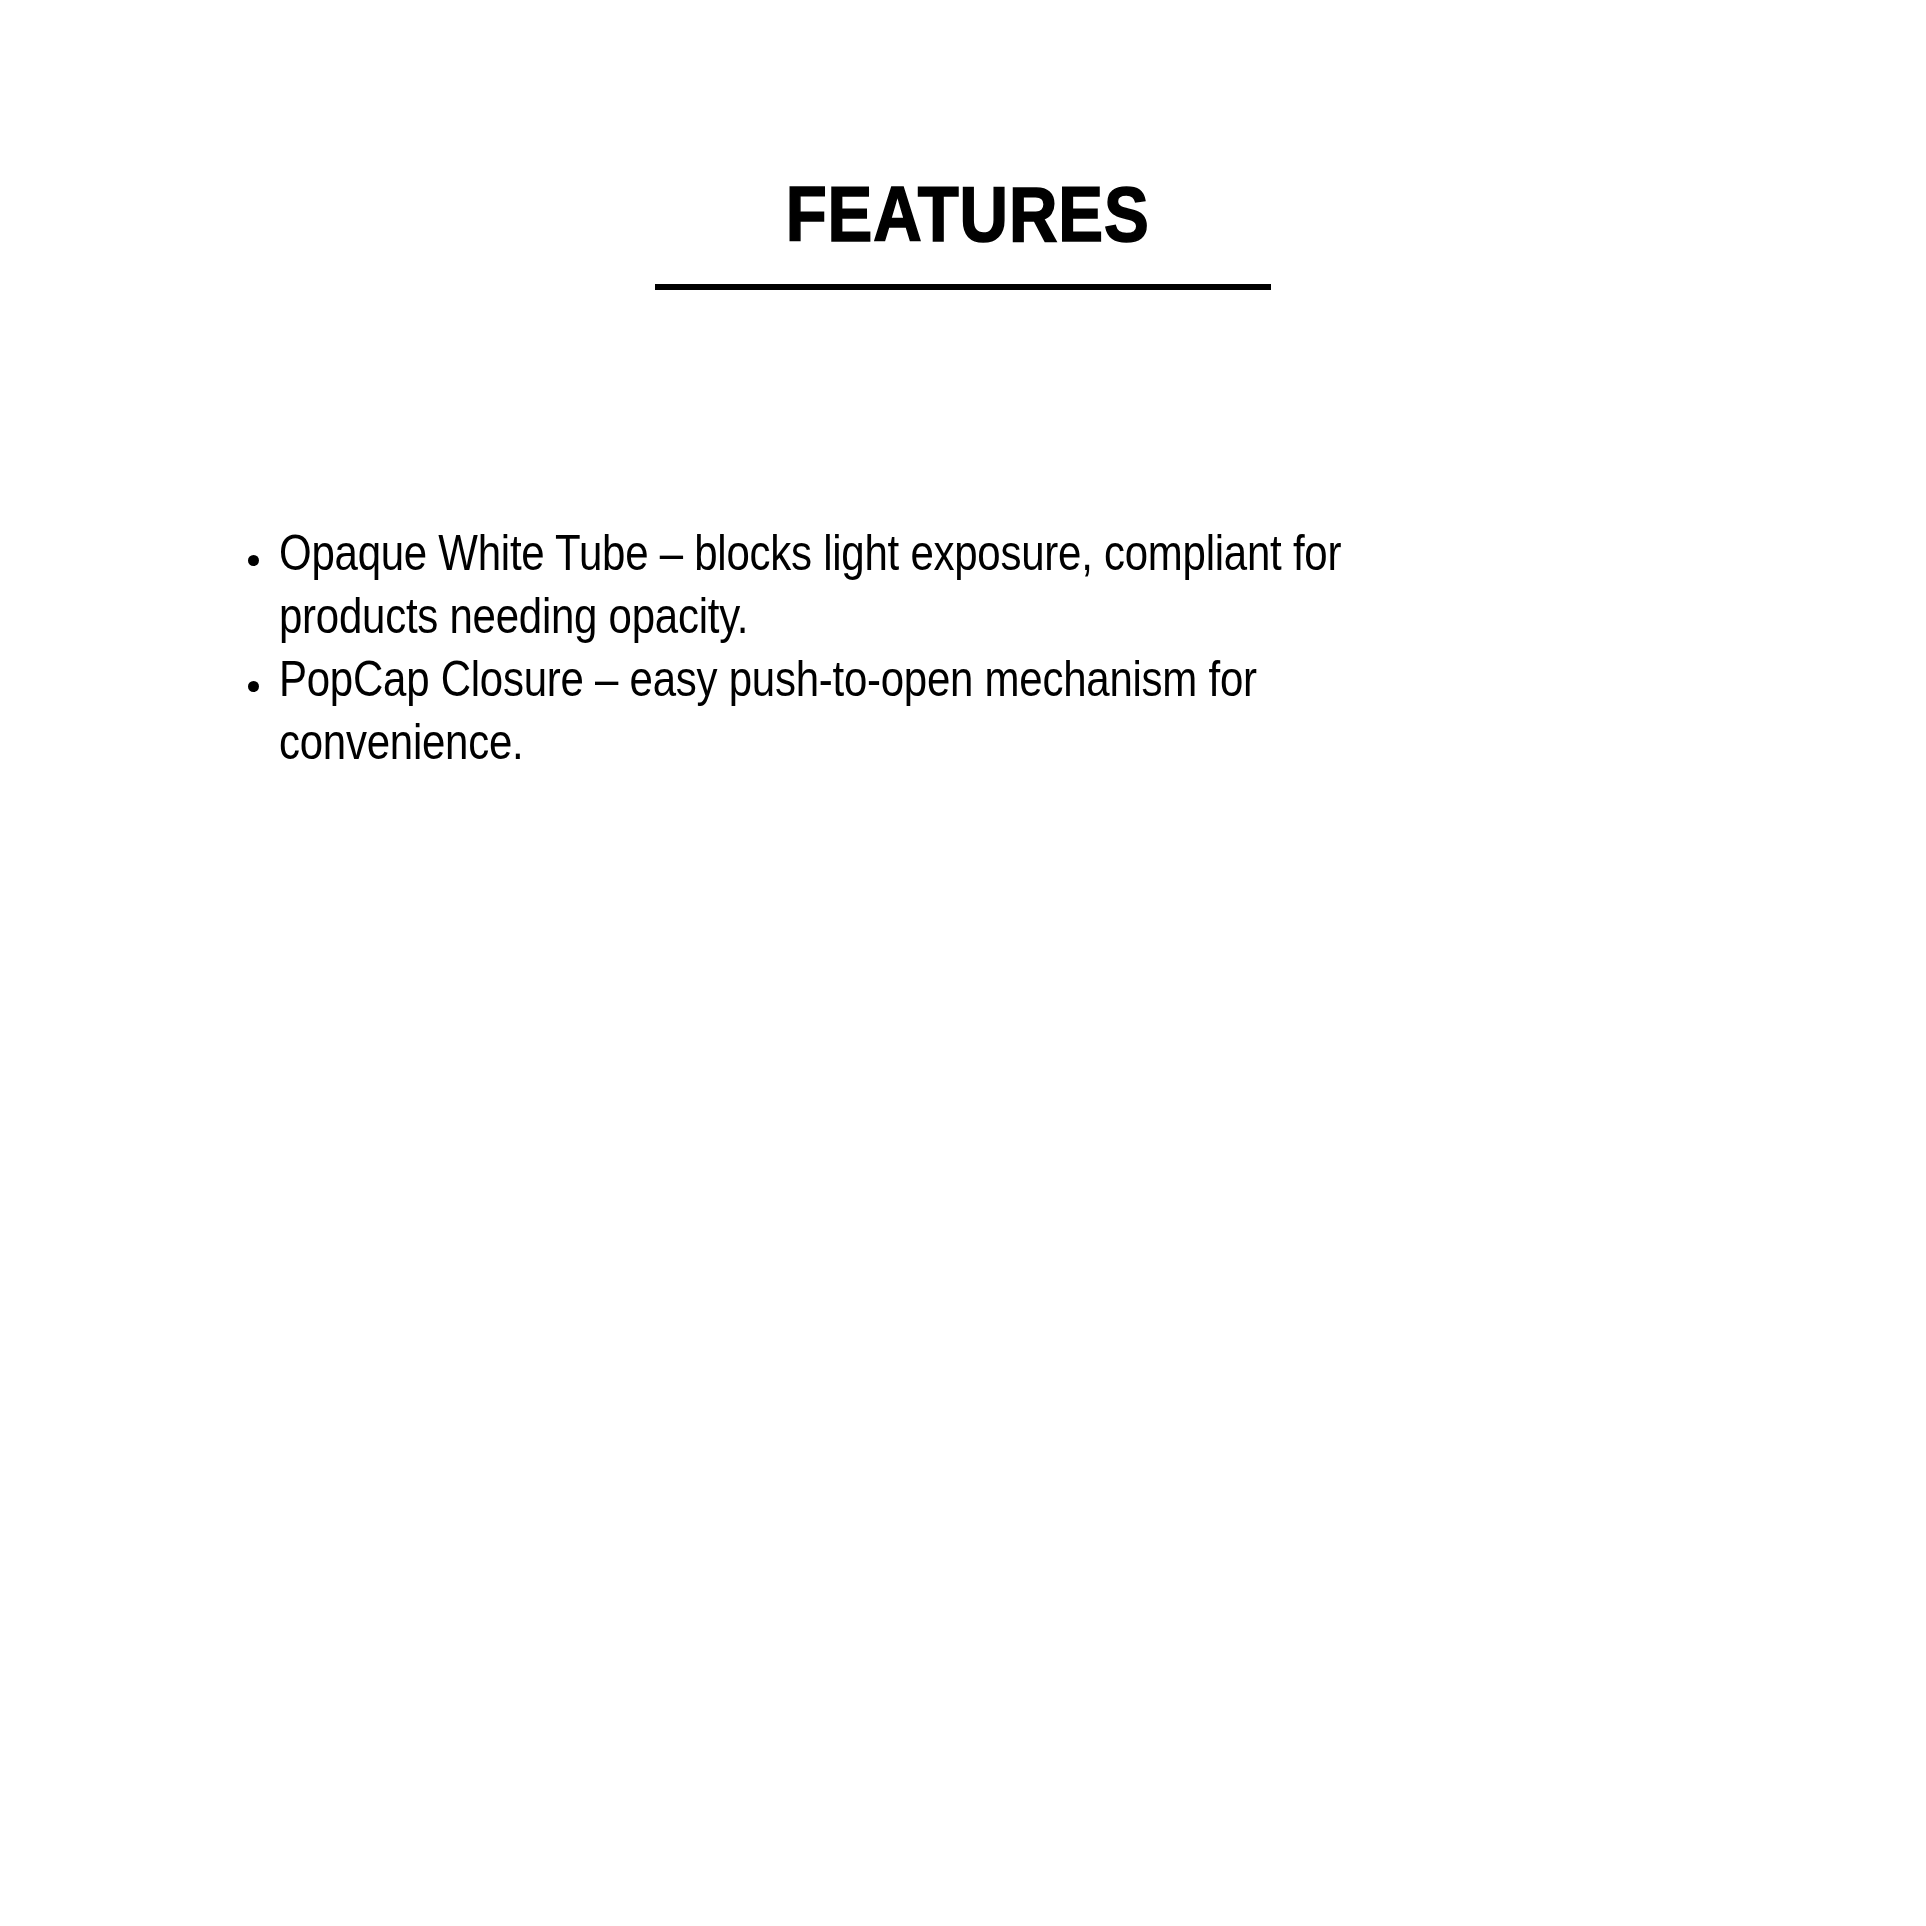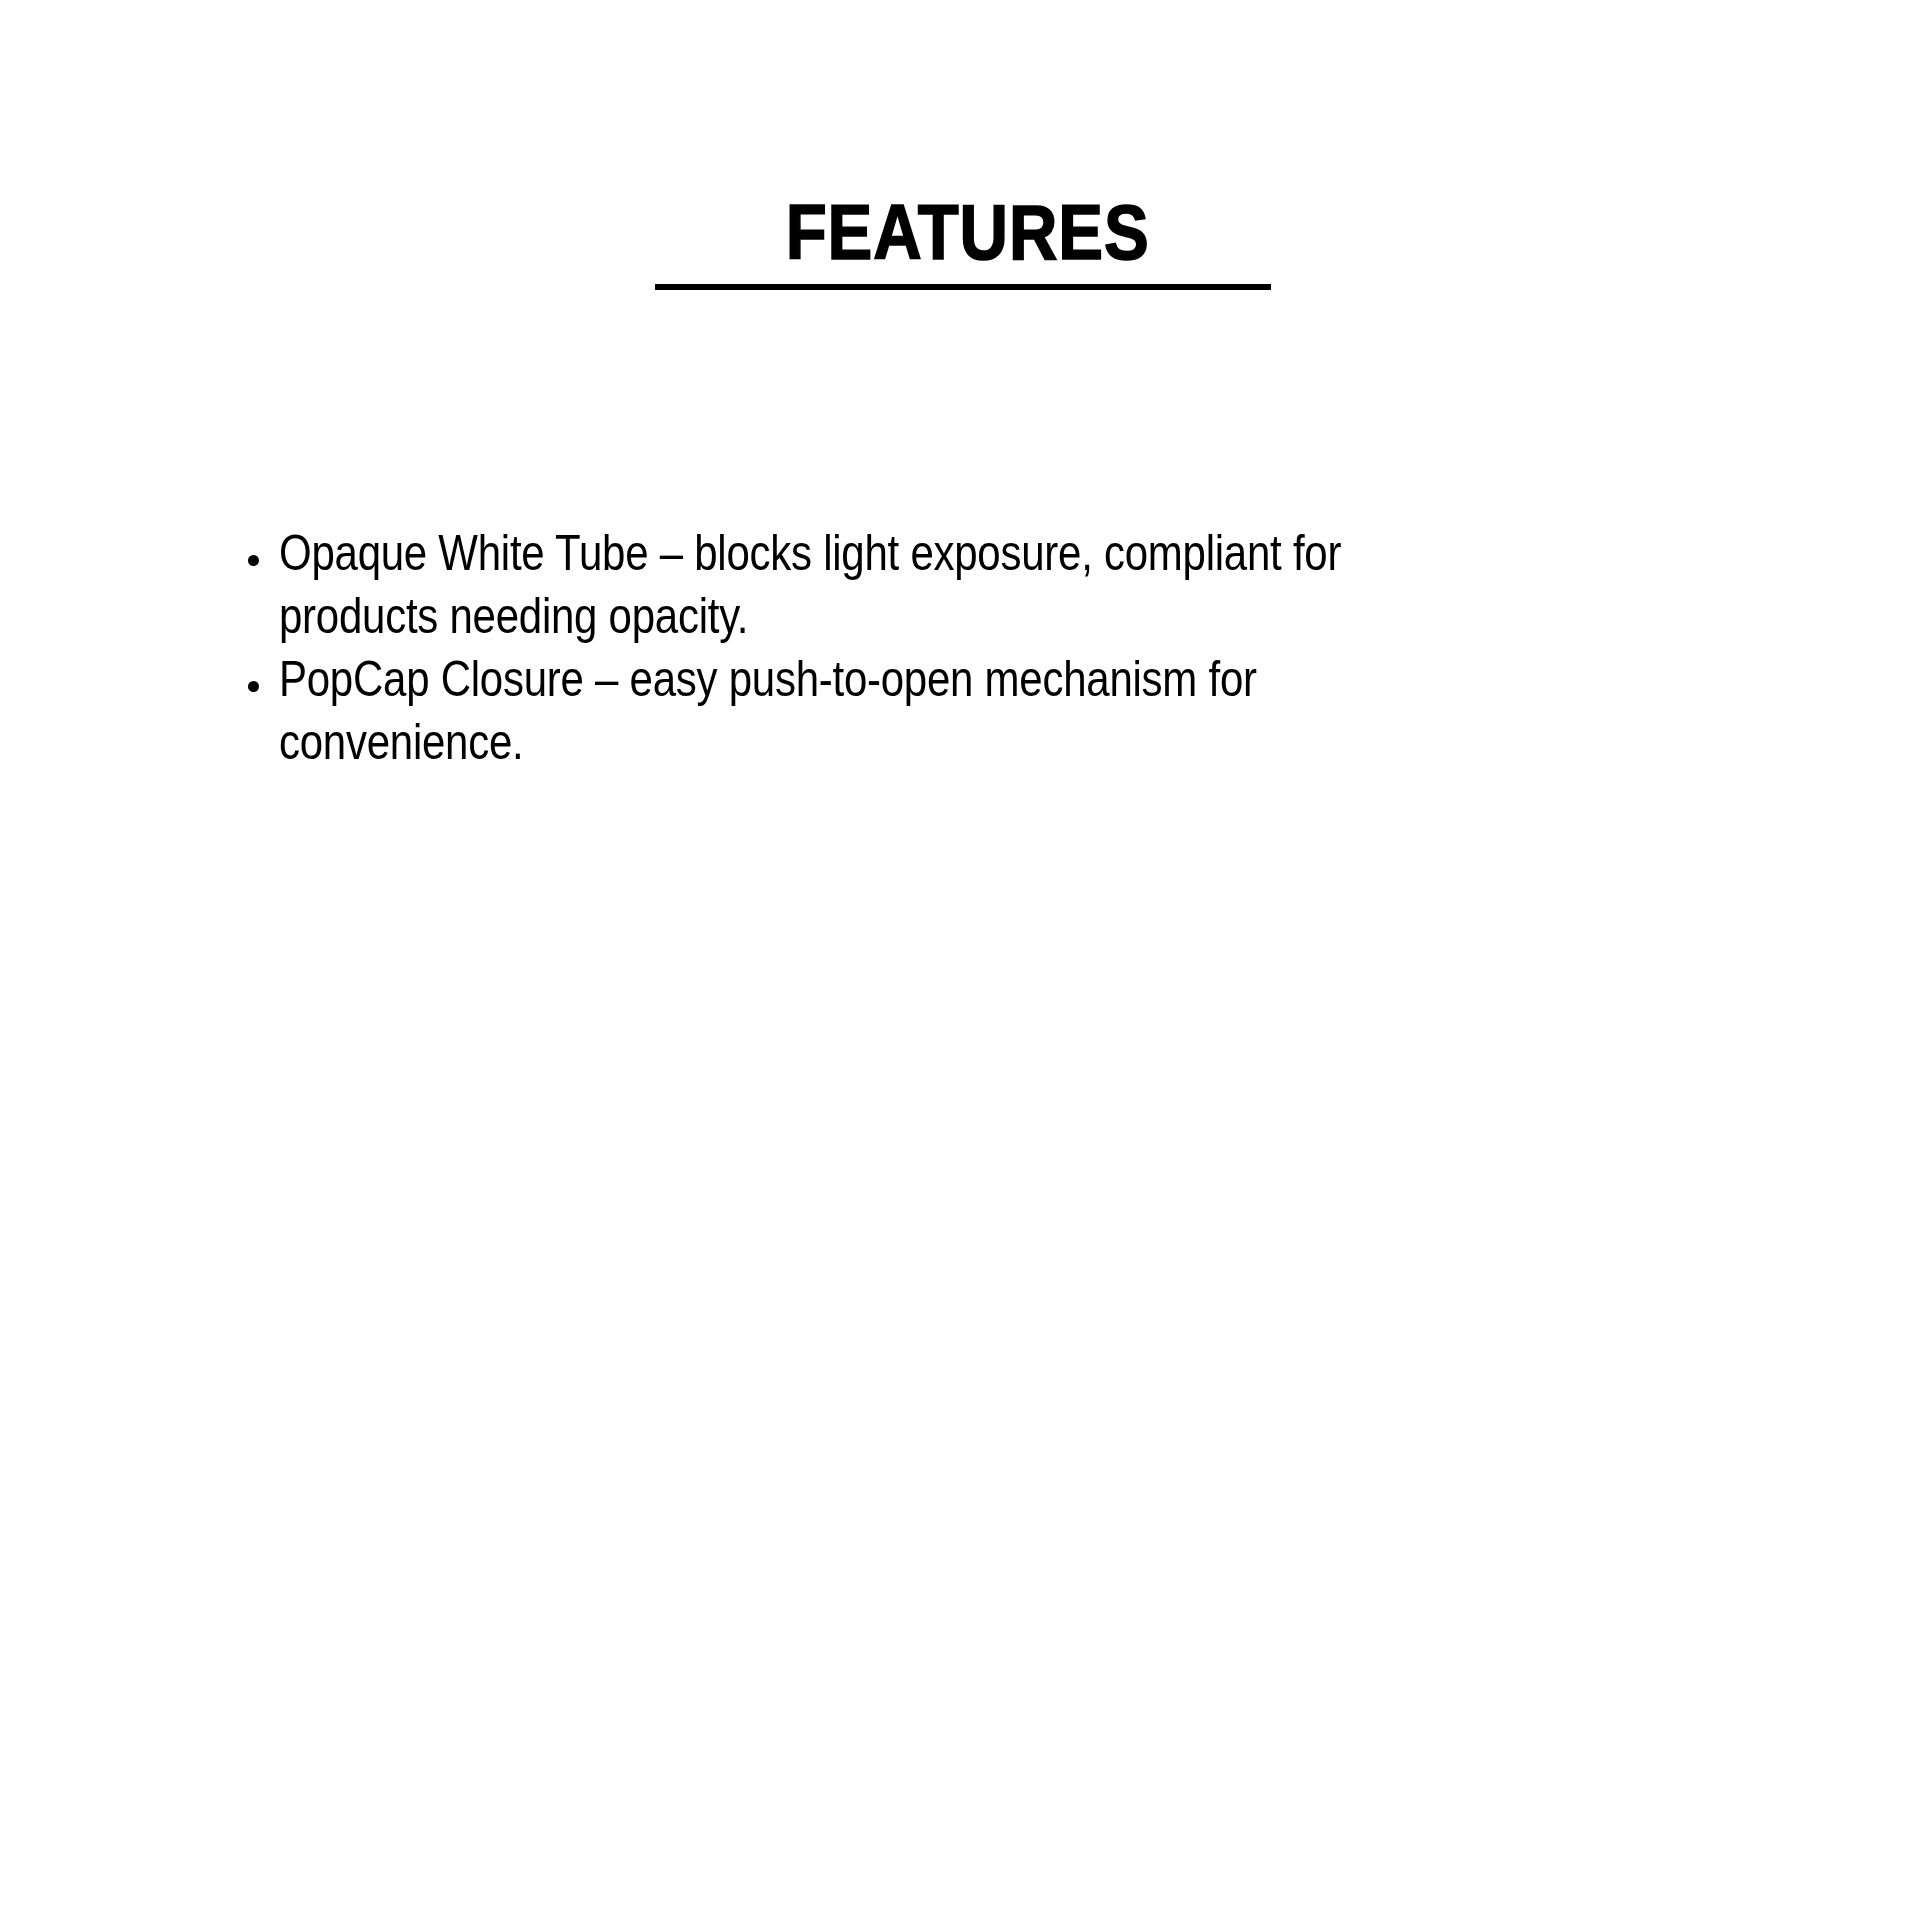--- a/index.html
+++ b/index.html
@@ -19,21 +19,21 @@
     position: absolute;
     left: 0; top: 0;
     width: 1926px;
     height: 1926px;
     background: #ffffff;
   }
   .title-wrap {
     position: absolute;
     left: 0;
     width: 1926px;
-    top: 187px;
+    top: 169px;
     text-align: center;
   }
   .title {
     display: inline-block;
     font-family: "Liberation Sans", sans-serif;
     font-weight: 700;
     font-size: 78px;
     line-height: 91px;
     letter-spacing: 1.1px;
     transform: scaleX(0.86);

